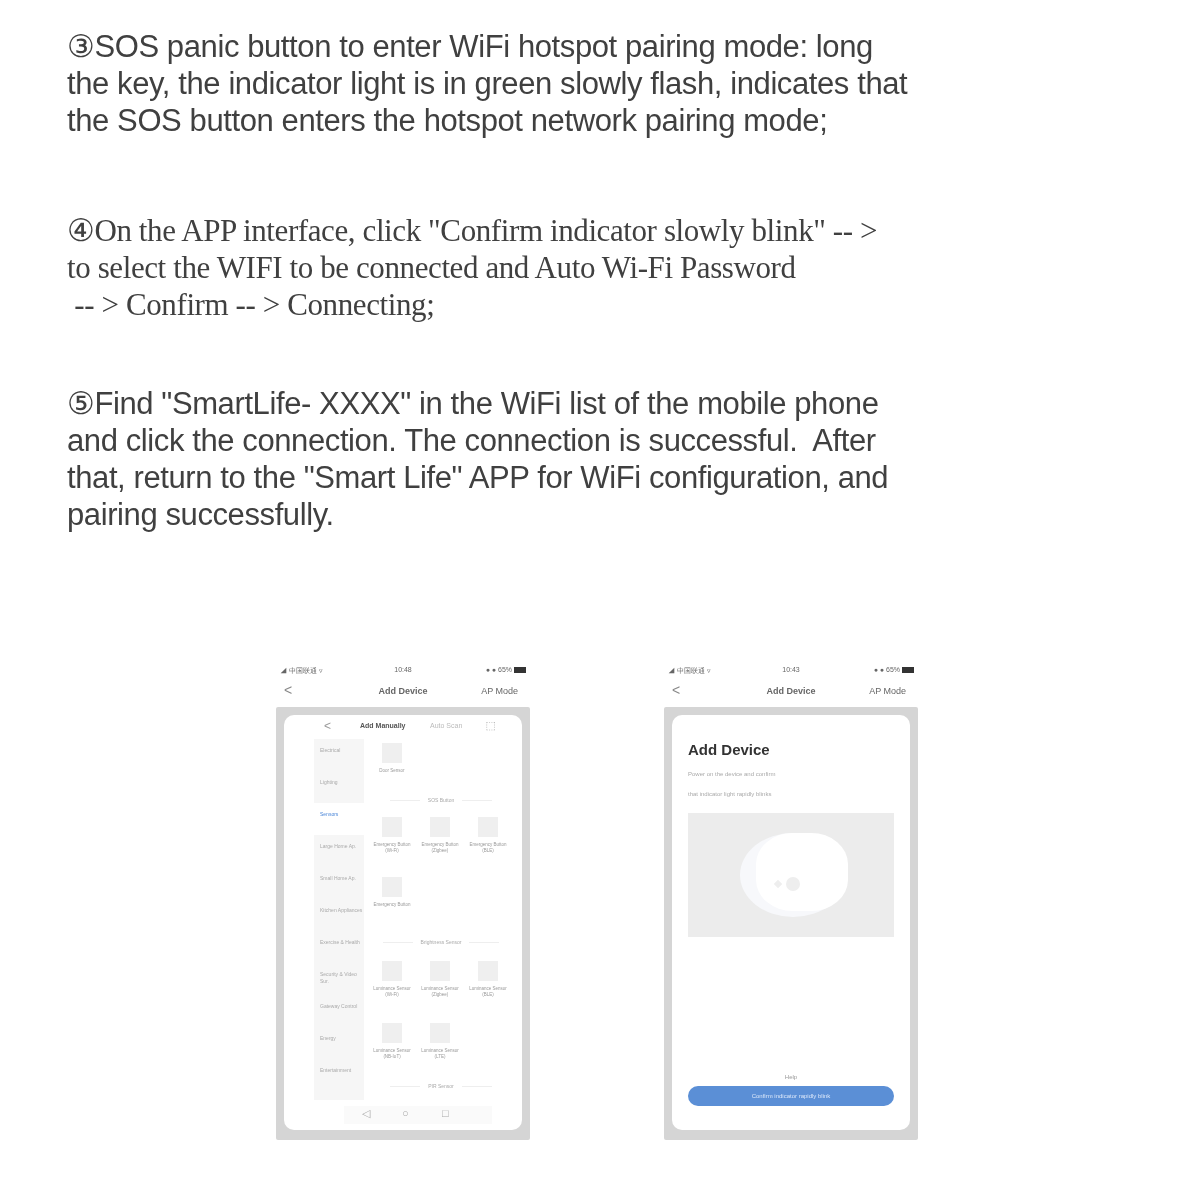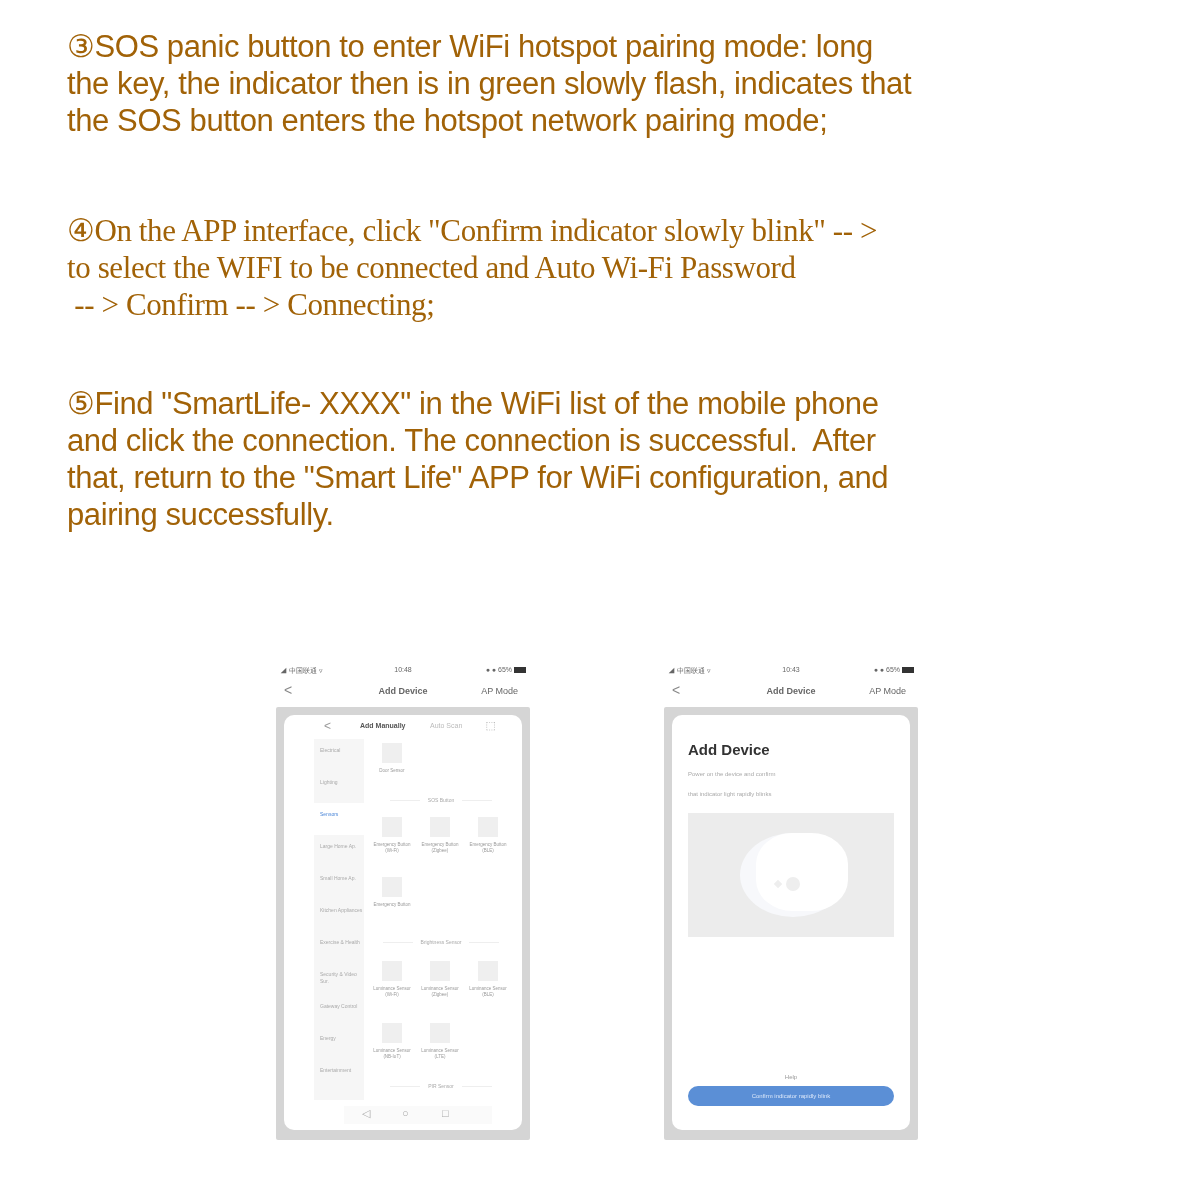--- a/index.html
+++ b/index.html
@@ -1,17 +1,17 @@
 <!DOCTYPE html>
 <html><head>
 <meta charset="utf-8">
 <style>
   html, body { margin:0; padding:0; background:#ffffff; }
   body { width:1200px; height:1200px; position:relative; overflow:hidden; font-family:"Liberation Sans", sans-serif; color:#555; }
-  .para { position:absolute; left:67px; width:1000px; font-family:"Liberation Sans", sans-serif; font-size:31px; line-height:37px; color:#a16207; letter-spacing:-0.4px; }
+  .para { position:absolute; left:67px; width:1000px; font-family:"Liberation Sans", sans-serif; font-size:31px; line-height:37px; color:#404040; letter-spacing:-0.4px; }
   .para .line { display:block; white-space:pre; }
   #p3 { top:28px; }
   #p4 { top:212px;font-family:Liberation Serif, serif; }
   #p5 { top:385px; }
 
   .phone { position:absolute; top:660px; width:258px; height:480px; }
   #phone1 { left:274px; }
   #phone2 { left:662px; }
   .statusbar { position:absolute; top:4px; left:6px; right:6px; height:14px; font-size:7px; color:#666; }
   .statusbar .sb-left { position:absolute; left:0; top:2px; }
@@ -51,21 +51,21 @@
   .disc .dot1 { position:absolute; left:35px; top:48px; width:6px; height:6px; background:#eee; transform:rotate(45deg); }
   .disc .dot2 { position:absolute; left:46px; top:44px; width:14px; height:14px; border-radius:50%; background:#eee; }
   .help { position:absolute; bottom:50px; left:0; right:0; text-align:center; font-size:6px; color:#999; }
   .confirm-btn { position:absolute; bottom:24px; left:16px; right:16px; height:20px; border-radius:10px; background:#5b8fd6; color:#dce8fa; font-size:6px; text-align:center; line-height:20px; }
 </style>
 </head>
 <body>
 
 <div class="para" id="p3">
   <span class="line">③SOS panic button to enter WiFi hotspot pairing mode: long</span>
-  <span class="line">the key, the indicator then is in green slowly flash, indicates that</span>
+  <span class="line">the key, the indicator light is in green slowly flash, indicates that</span>
   <span class="line">the SOS button enters the hotspot network pairing mode;</span>
 </div>
 
 <div class="para" id="p4">
   <span class="line">④On the APP interface, click "Confirm indicator slowly blink" -- &gt;</span>
   <span class="line">to select the WIFI to be connected and Auto Wi-Fi Password</span>
   <span class="line"> -- &gt; Confirm -- &gt; Connecting;</span>
 </div>
 
 <div class="para" id="p5">

